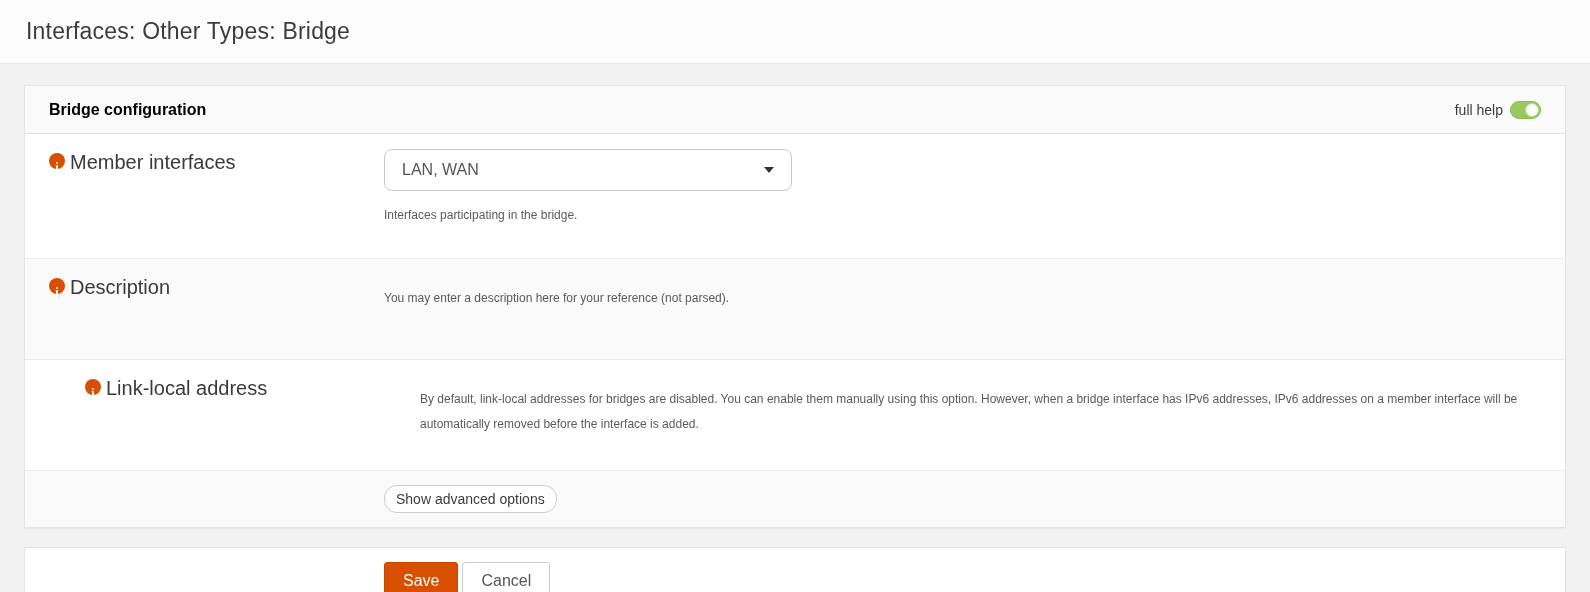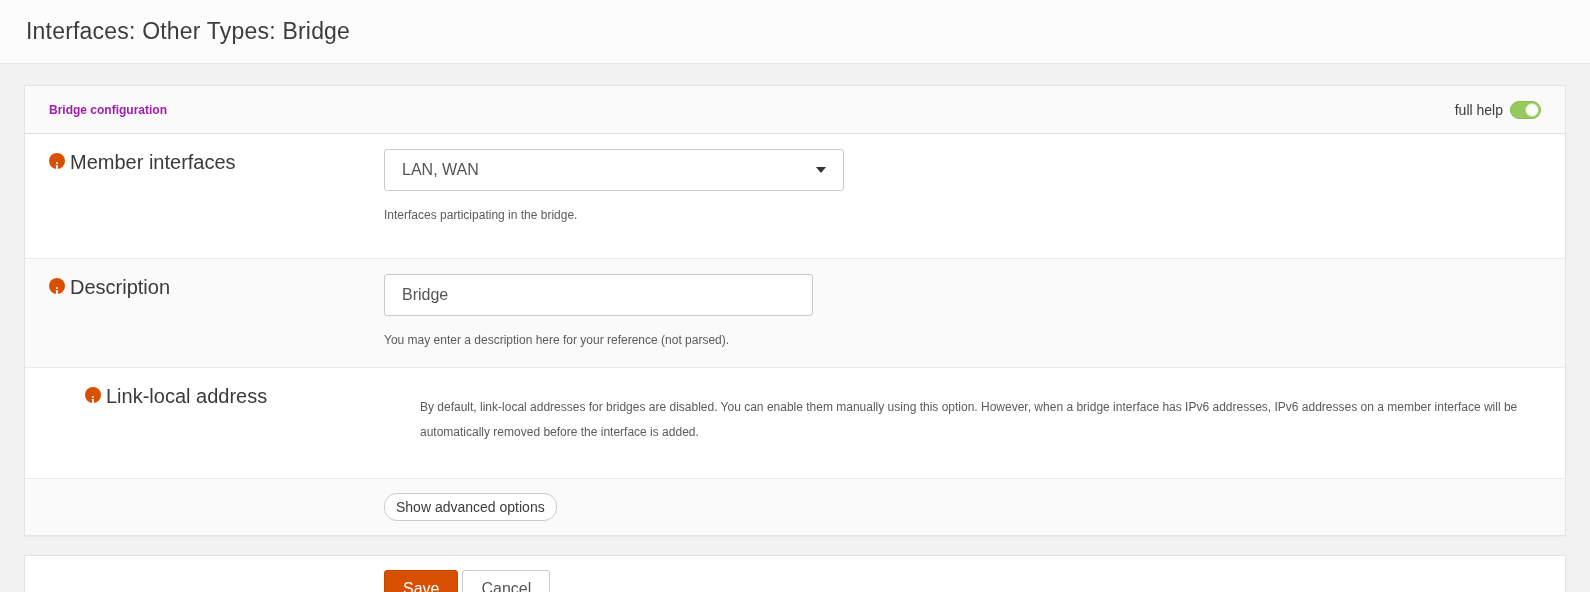--- a/index.html
+++ b/index.html
@@ -35,21 +35,21 @@
   }
   .panel-header {
     height: 48px;
     background: #fafafa;
     border-bottom: 1px solid #e0e0e0;
     display: flex;
     align-items: center;
     justify-content: space-between;
     padding: 0 24px;
   }
-  .panel-title { font-size: 12px; font-weight: 700; color: #a21caf; }
+  .panel-title { font-size: 16px; font-weight: 700; color: #000000; }
   .full-help { display: flex; align-items: center; gap: 7px; }
   .full-help-label { font-size: 14px; color: #3c3c3c; }
   .toggle {
     width: 31px; height: 18px;
     background: #96c95e;
     border: 1px solid #87bd4d;
     border-radius: 10px;
     position: relative;
     cursor: pointer;
   }
@@ -89,24 +89,24 @@
     content: "i";
     font-family: "Liberation Serif", serif;
     font-weight: 700;
     font-size: 12px;
     line-height: 16px;
     color: #fff;
   }
   .row-content { flex: 1 1 auto; padding: 15px 24px 14px 0; }
 
   .combo {
-    width: 460px; height: 42px;
+    width: 408px; height: 42px;
     background: #fff;
     border: 1px solid #c9c9c9;
-    border-radius: 3px;
+    border-radius: 8px;
     display: flex;
     align-items: center;
     justify-content: space-between;
     padding: 0 17px;
     cursor: pointer;
   }
   .combo-value { font-size: 16px; color: #555; }
   .caret-down {
     width: 0; height: 0;
     border-left: 5px solid transparent;
@@ -222,21 +222,20 @@
       </div>
       <div class="help-text">Interfaces participating in the bridge.</div>
     </div>
   </div>
 
   <div class="form-row row-stripe row-description">
     <div class="row-label">
       <span class="info-icon"></span><span>Description</span>
     </div>
     <div class="row-content">
-      <input class="text-input" type="text" value="Bridge" style="">
       <div class="help-text">You may enter a description here for your reference (not parsed).</div>
     </div>
   </div>
 
   <div class="form-row row-linklocal">
     <div class="row-label">
       <span class="info-icon"></span><span>Link-local address</span>
     </div>
     <div class="row-content">
       <div class="help-text">By default, link-local addresses for bridges are disabled. You can enable them manually using this option. However, when a bridge interface has IPv6 addresses, IPv6 addresses on a member interface will be automatically removed before the interface is added.</div>

